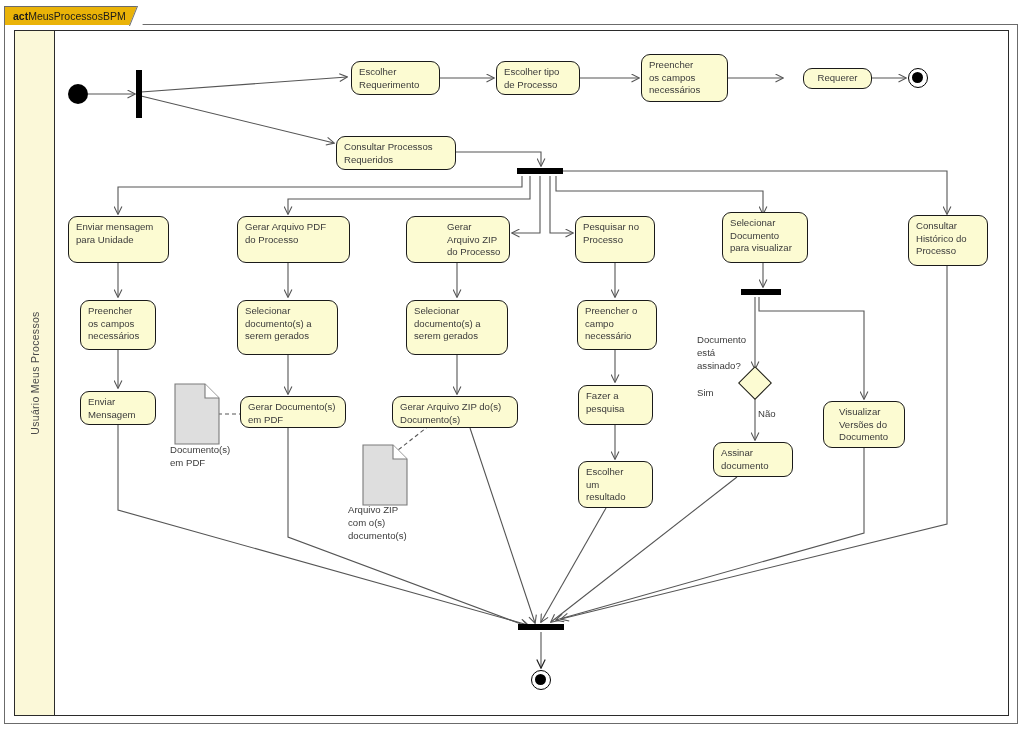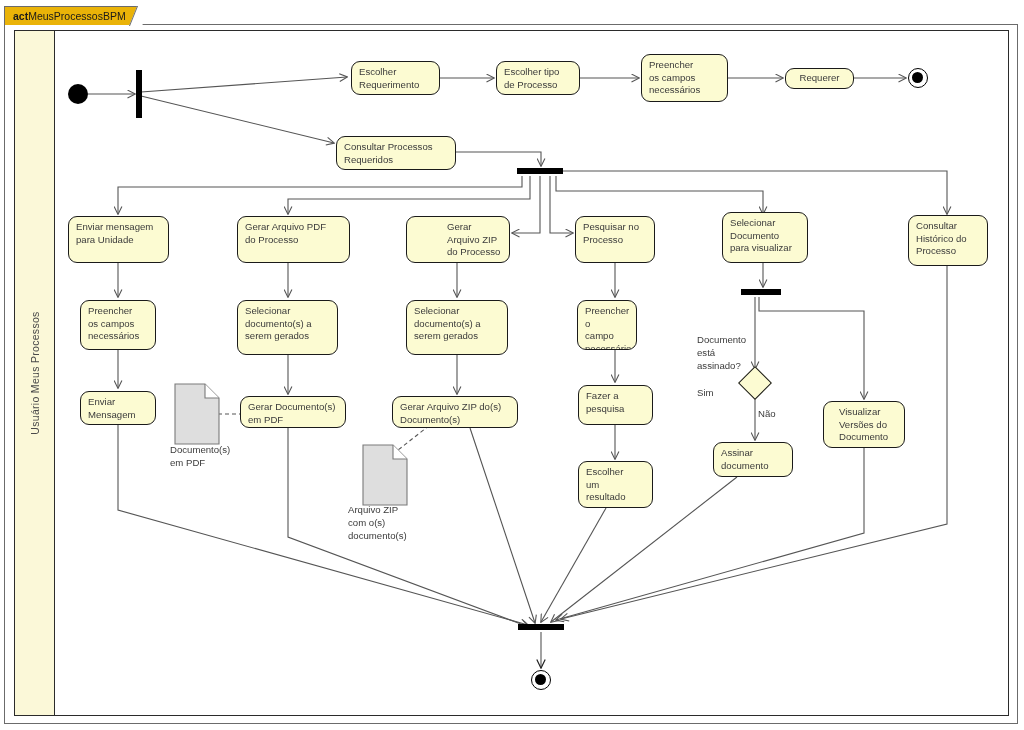--- a/index.html
+++ b/index.html
@@ -119,20 +119,21 @@
     padding: 4px 6px 3px 7px;
     z-index: 5;
     overflow: hidden;
   }
   .node.center {
     display: flex;
     align-items: center;
     justify-content: center;
     text-align: center;
     padding: 2px 4px;
+    margin-left: 18px;
   }
   
   .init-node {
     position: absolute;
     width: 20px;
     height: 20px;
     border-radius: 50%;
     background: #000000;
     z-index: 5;
   }
@@ -354,21 +355,21 @@
 necessários</div>
 
   <div class="node" style="left: 237px; top: 300px; width: 101px; height: 55px; white-space: pre-line;">Selecionar
 documento(s) a
 serem gerados</div>
 
   <div class="node" style="left: 406px; top: 300px; width: 102px; height: 55px; white-space: pre-line;">Selecionar
 documento(s) a
 serem gerados</div>
 
-  <div class="node" style="left: 577px; top: 300px; width: 60px; height: 50px; white-space: pre-line;">Preencher o
+  <div class="node" style="left: 577px; top: 300px; width: 80px; height: 50px; white-space: pre-line;">Preencher o
 campo
 necessário</div>
 
   <div class="node" style="left: 80px; top: 391px; width: 76px; height: 34px; white-space: pre-line;">Enviar
 Mensagem</div>
 
   <div class="node" style="left: 240px; top: 396px; width: 106px; height: 32px; white-space: pre-line;">Gerar Documento(s)
 em PDF</div>
 
   <div class="node" style="left: 392px; top: 396px; width: 126px; height: 32px; white-space: pre-line;">Gerar Arquivo ZIP do(s)

